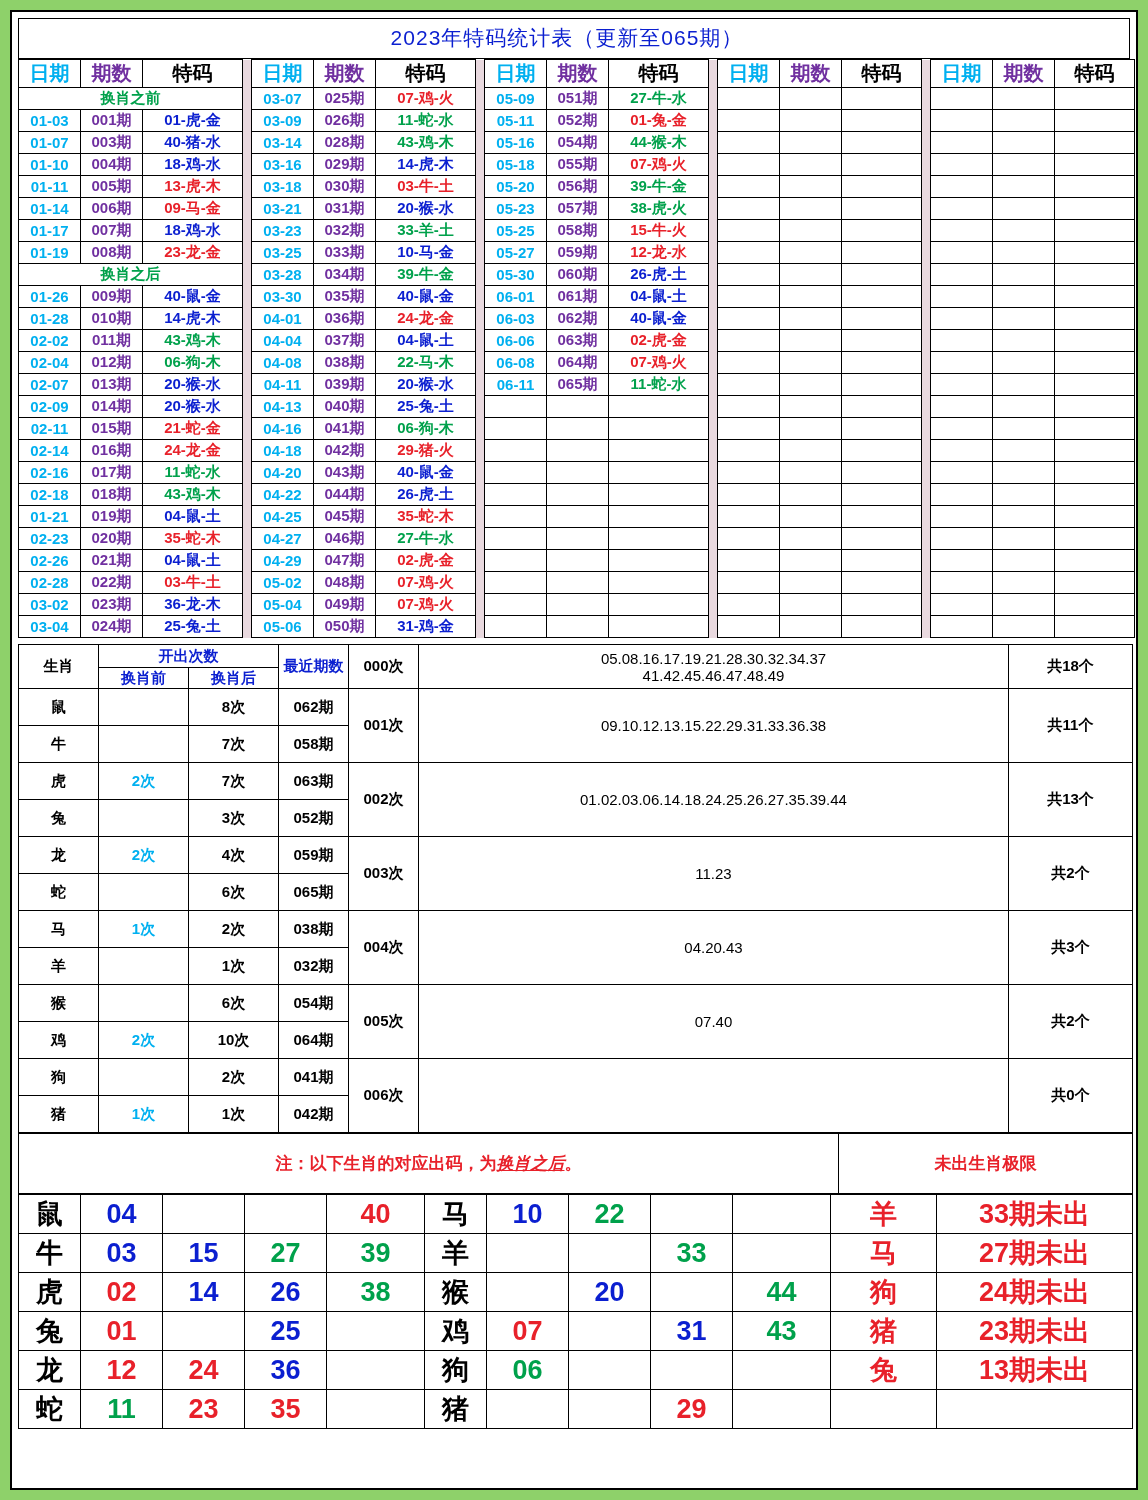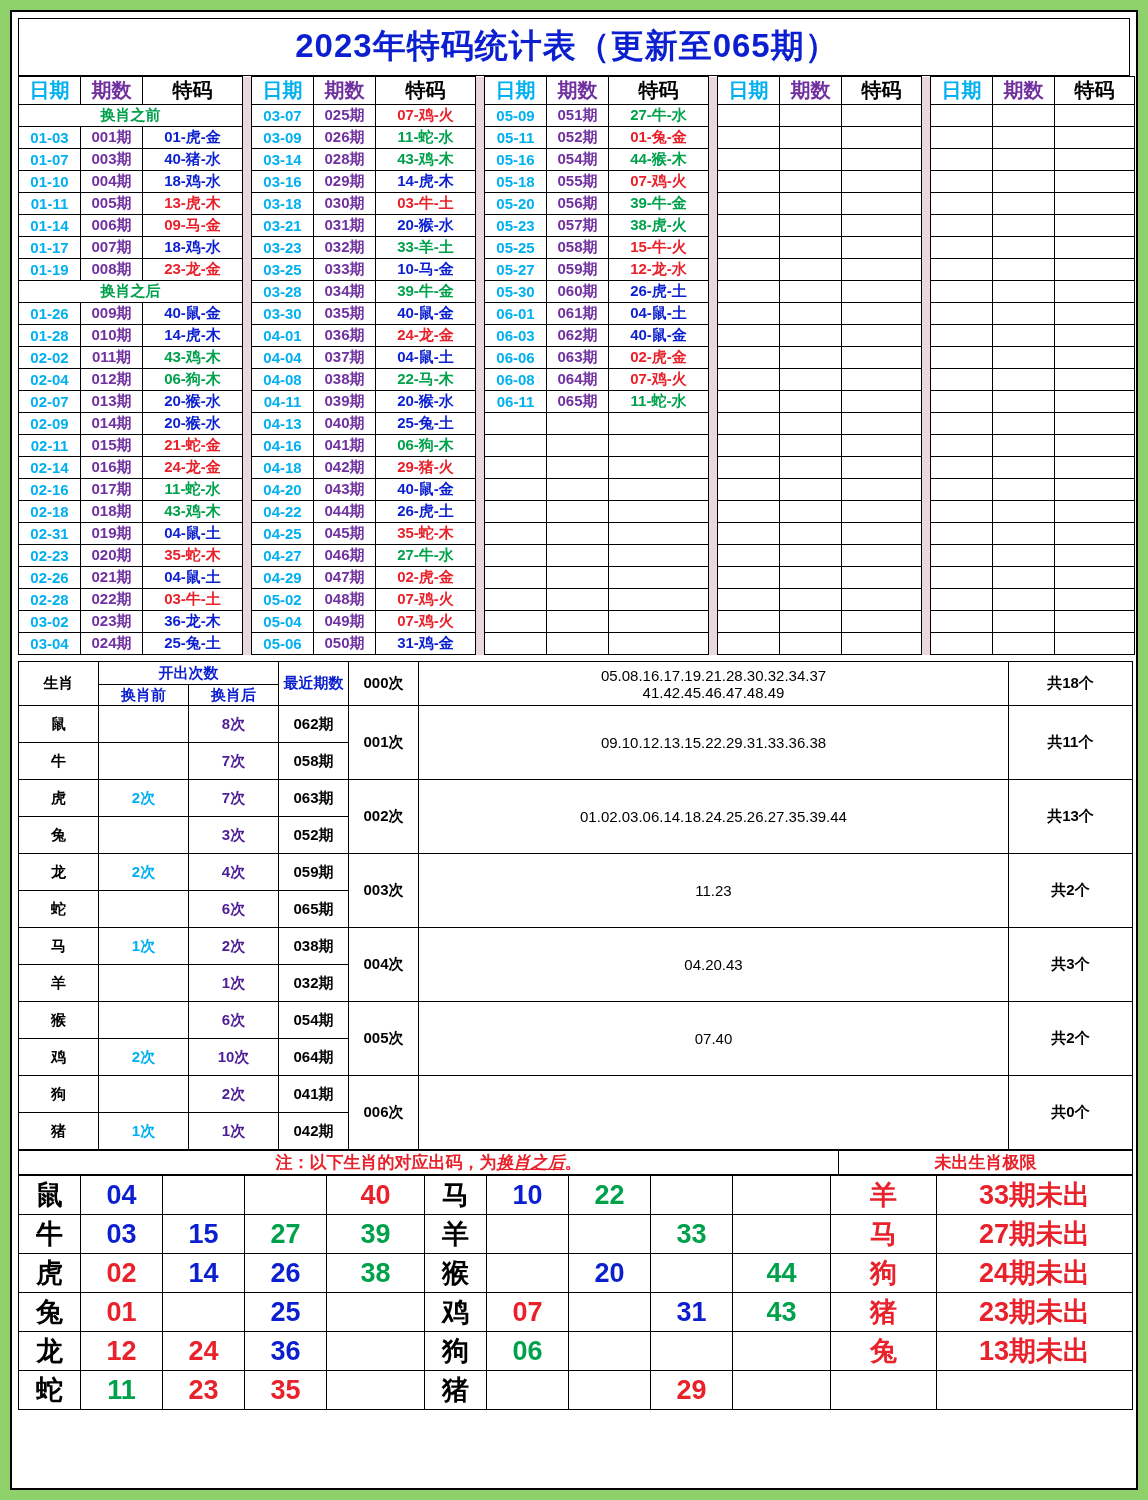--- a/index.html
+++ b/index.html
@@ -13,23 +13,23 @@
     position:absolute;left:10px;top:10px;width:1128px;height:1480px;
     background:#ffffff;
     border:2px solid #000;
     box-sizing:border-box;
     padding:6px;
   }
   
   .title{
     border:1px solid #000;
     text-align:center;
-    font-size:33px;
+    font-size:21px;
     color:#0b1fd0;
-    font-weight:bold;
+    font-weight:normal;
     padding:5px 14px 6px 0;
     letter-spacing:1px;
   }
   
   table{border-collapse:collapse;}
   .main-tbl{width:100%;table-layout:fixed;}
   .main-tbl td,.main-tbl th{
     border:1px solid #000;
     font-size:15px;
     text-align:center;
@@ -51,29 +51,29 @@
   .green{color:#00a14b;}
   .empty{height:21px;}
   
   .mid-wrap{margin-top:6px;}
   .mid-tbl{width:100%;table-layout:fixed;border:1px solid #000;}
   .mid-tbl td{border:1px solid #000;padding:0;text-align:center;font-size:15px;}
   .zlabel{font-size:26px;font-weight:bold;color:#000;height:36px;}
   .zhead{font-weight:bold;font-size:15px;color:#0b1fd0;height:22px;margin-left:33px;}
   .zhead2{font-weight:bold;font-size:13.5px;color:#0b1fd0;height:20px;}
   .zcount{font-size:15px;font-weight:bold;color:#00b0f0;height:18px;}
-  .zcount.g{color:#4c1d95;margin-top:25px;}
+  .zcount.g{color:#000000;margin-top:25px;}
   .zrecent{font-size:14px;font-weight:bold;color:#000;height:18px;}
   .freq-lbl{font-size:15px;font-weight:bold;color:#000;}
   .freq-nums{font-size:22px;text-align:left;padding-left:8px;color:#000;}
   .freq-nums .l2{display:block;}
   .freq-total{font-size:19px;font-weight:bold;color:#000;}
   
   .note-tbl{width:100%;table-layout:fixed;border:1px solid #000;border-top:none;}
-  .note-tbl td{border:1px solid #000;padding:0 0;text-align:center;}
+  .note-tbl td{border:1px solid #000;padding:18px 0;text-align:center;}
   .note{color:#e8212a;font-size:17px;font-weight:bold;}
   .note u{text-decoration:underline;font-style:italic;}
   .limit-title{color:#e8212a;font-size:17px;font-weight:bold;}
   
   .bot-tbl{width:100%;table-layout:fixed;border:1px solid #000;border-top:none;}
   .bot-tbl td{border:1px solid #000;height:38px;text-align:center;font-size:27px;font-weight:bold;padding:0;}
   .bot-tbl td.zn{font-size:27px;color:#000;}
   .lim-z{color:#e8212a;font-size:27px;font-weight:bold;}
   .lim-t{color:#e8212a;font-size:24px;font-weight:bold;}
 </style>
@@ -517,21 +517,21 @@
           <td class="sep"></td>
           <td class="empty"></td>
           <td class="empty"></td>
           <td class="empty"></td>
           <td class="sep"></td>
           <td class="empty"></td>
           <td class="empty"></td>
           <td class="empty"></td>
         </tr>
         <tr>
-          <td class="c-date">02-31</td>
+          <td class="c-date">01-21</td>
           <td class="c-issue">019期</td>
           <td class="blue">04-鼠-土</td>
           <td class="sep"></td>
           <td class="c-date">04-25</td>
           <td class="c-issue">045期</td>
           <td class="red">35-蛇-木</td>
           <td class="sep"></td>
           <td class="empty"></td>
           <td class="empty"></td>
           <td class="empty"></td>

